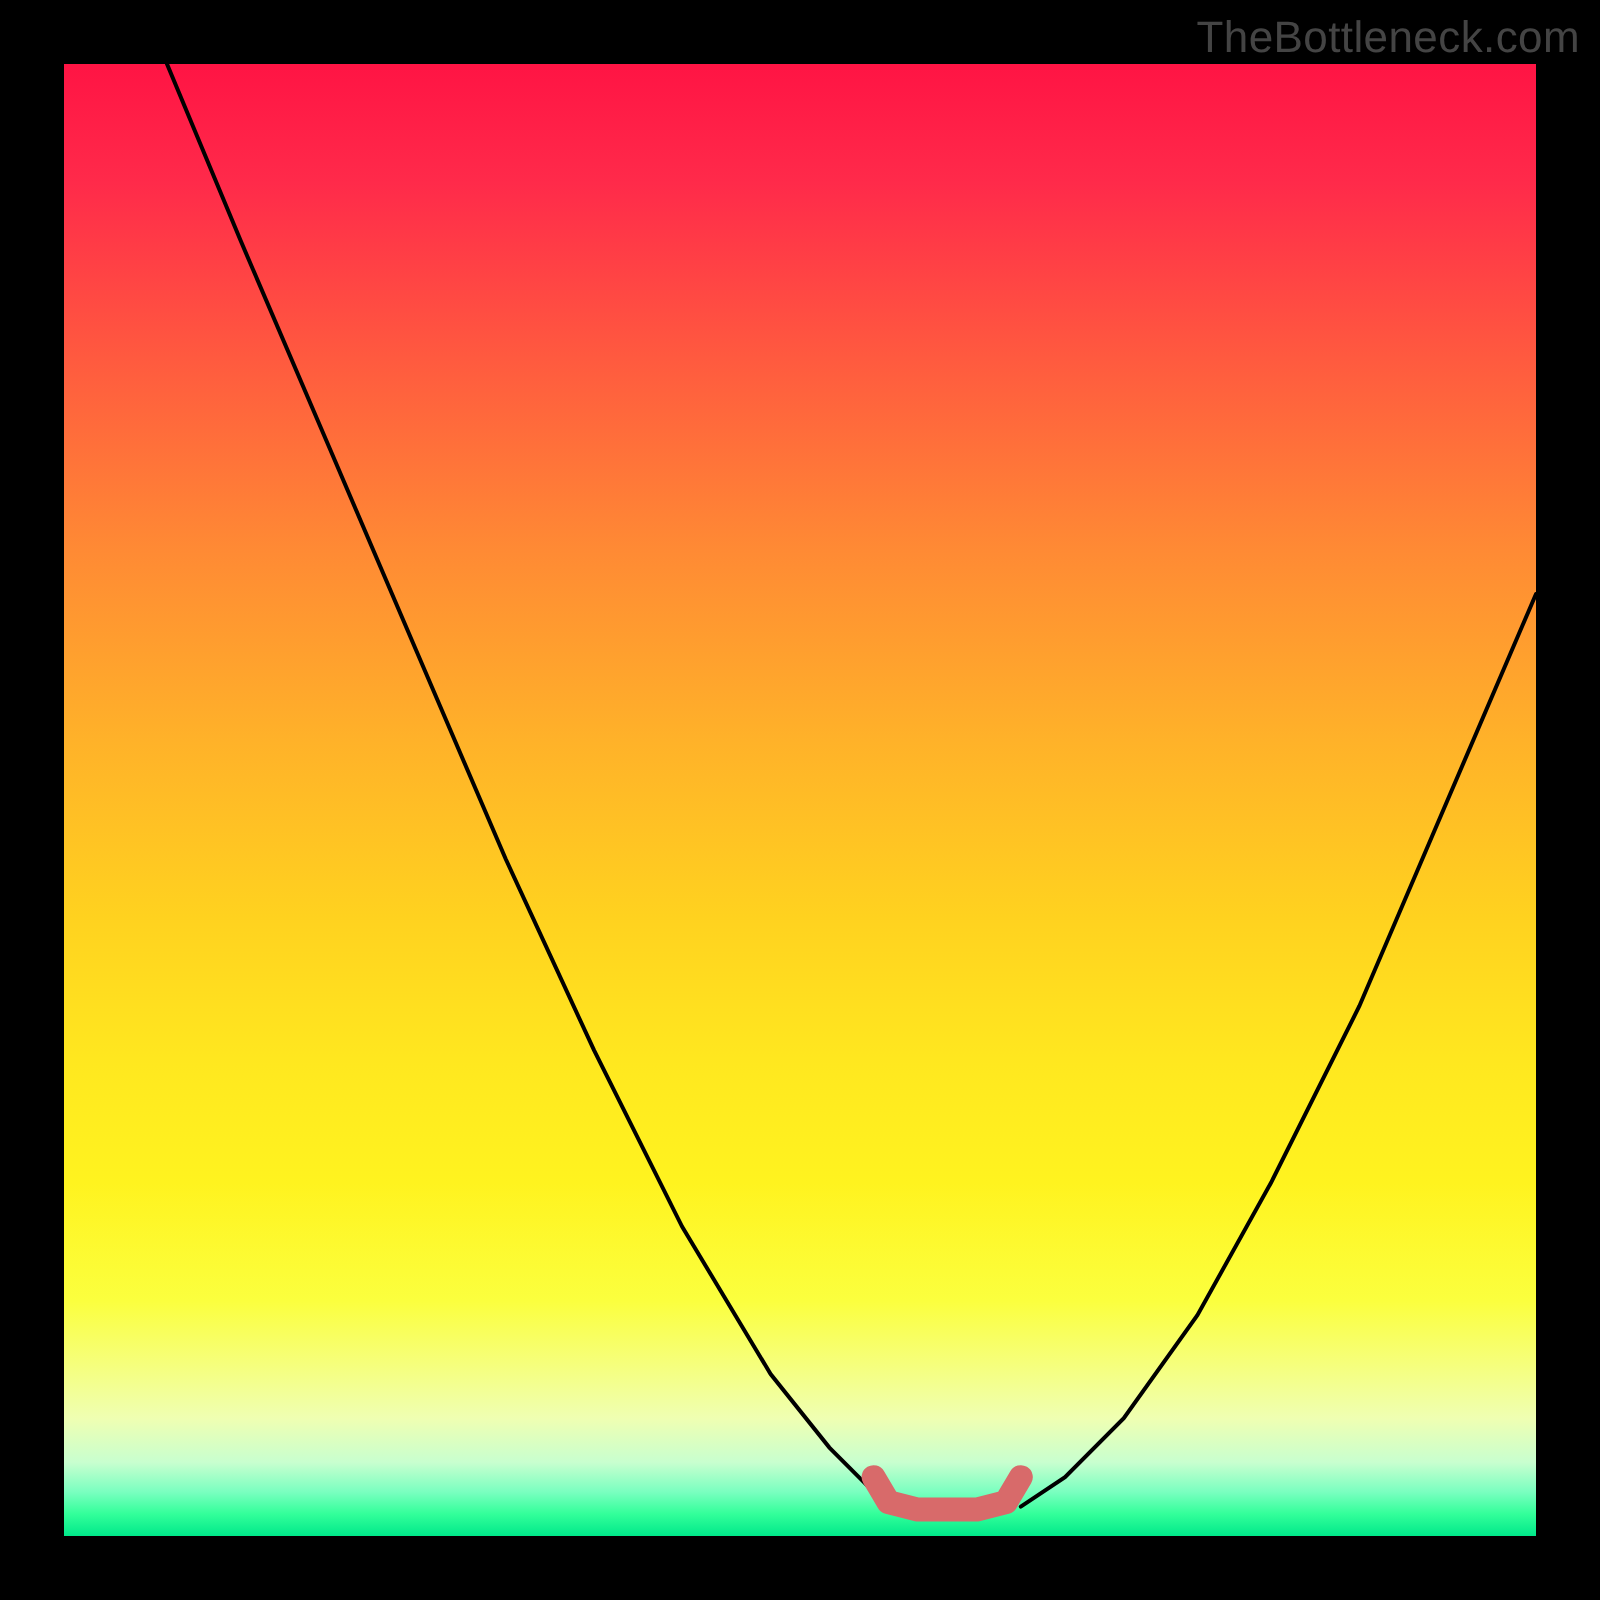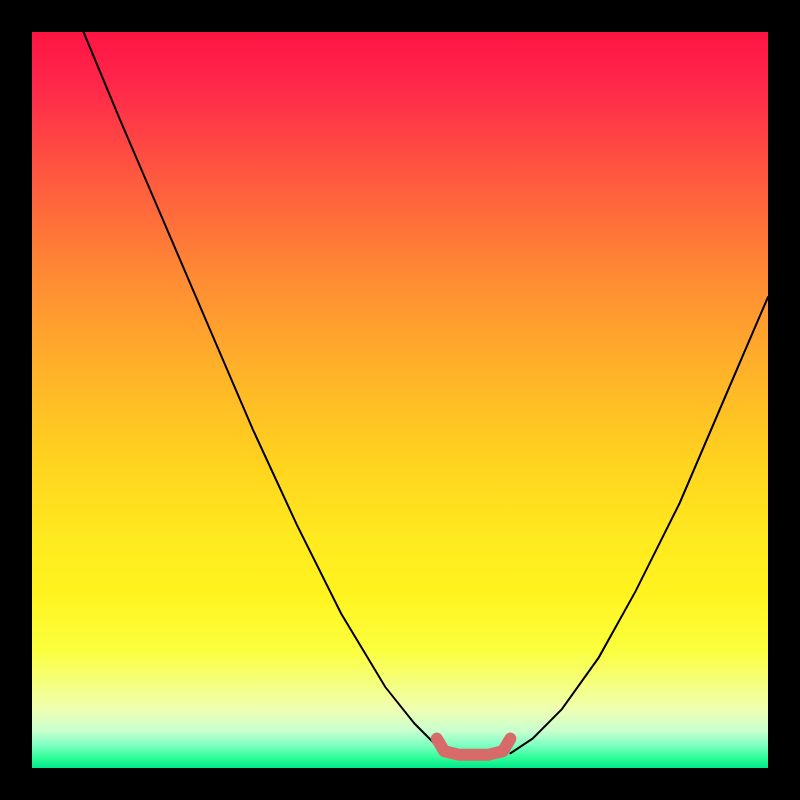--- a/index.html
+++ b/index.html
@@ -60,20 +60,21 @@
     width: 736px;
     height: 736px;
     overflow: visible;
   }
 </style>
 </head>
 <body>
 
 <div class="frame">
 
+  <div class="watermark">TheBottleneck.com</div>
 
   <div class="plot">
     <svg class="curve" id="curve-svg" viewBox="0 0 736 736" preserveAspectRatio="none">
         <path d="M51.5 0.0 L88.3 88.3 L132.5 191.4 L176.6 294.4 L220.8 397.4 L265.0 493.1 L309.1 581.4 L353.3 655.0 L382.7 691.8 L404.8 713.9 L419.5 721.3" fill="none" stroke="#000000" stroke-width="2" stroke-linecap="round"></path>
         <path d="M478.4 721.3 L500.5 706.6 L529.9 677.1 L566.7 625.6 L603.5 559.4 L647.7 471.0 L691.8 368.0 L736.0 265.0" fill="none" stroke="#000000" stroke-width="2" stroke-linecap="round"></path>
         <path d="M404.8 706.6 L412.2 719.1 L426.9 722.8 L441.6 722.8 L456.3 722.8 L471.0 719.1 L478.4 706.6" fill="none" stroke="#d86a6a" stroke-width="12" stroke-linecap="round" stroke-linejoin="round"></path>
       </svg>
   </div>
 
 </div>

